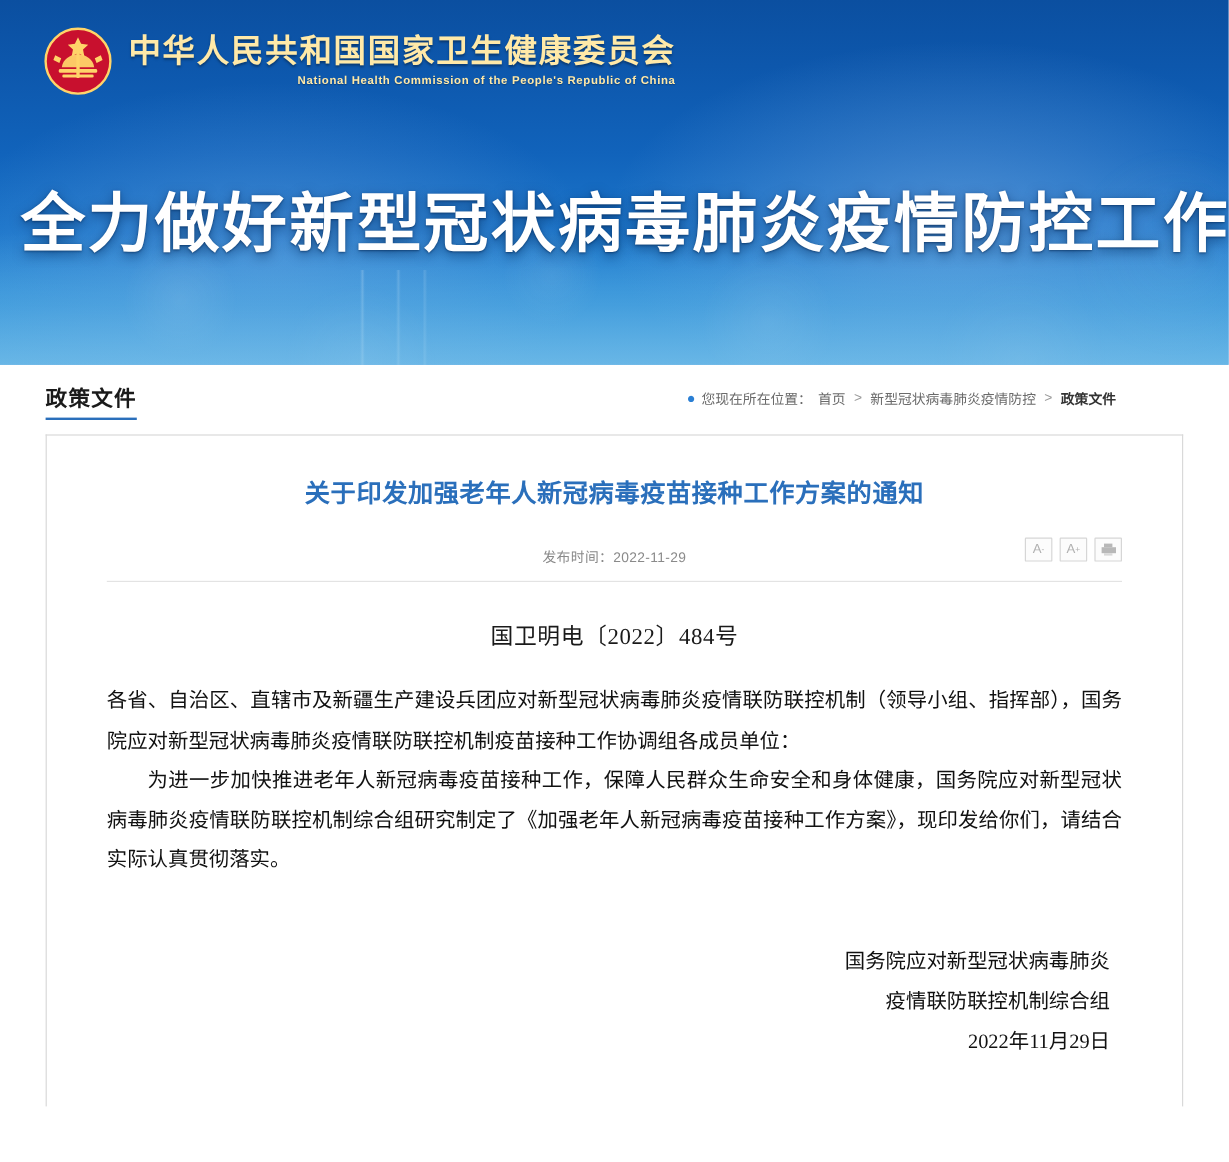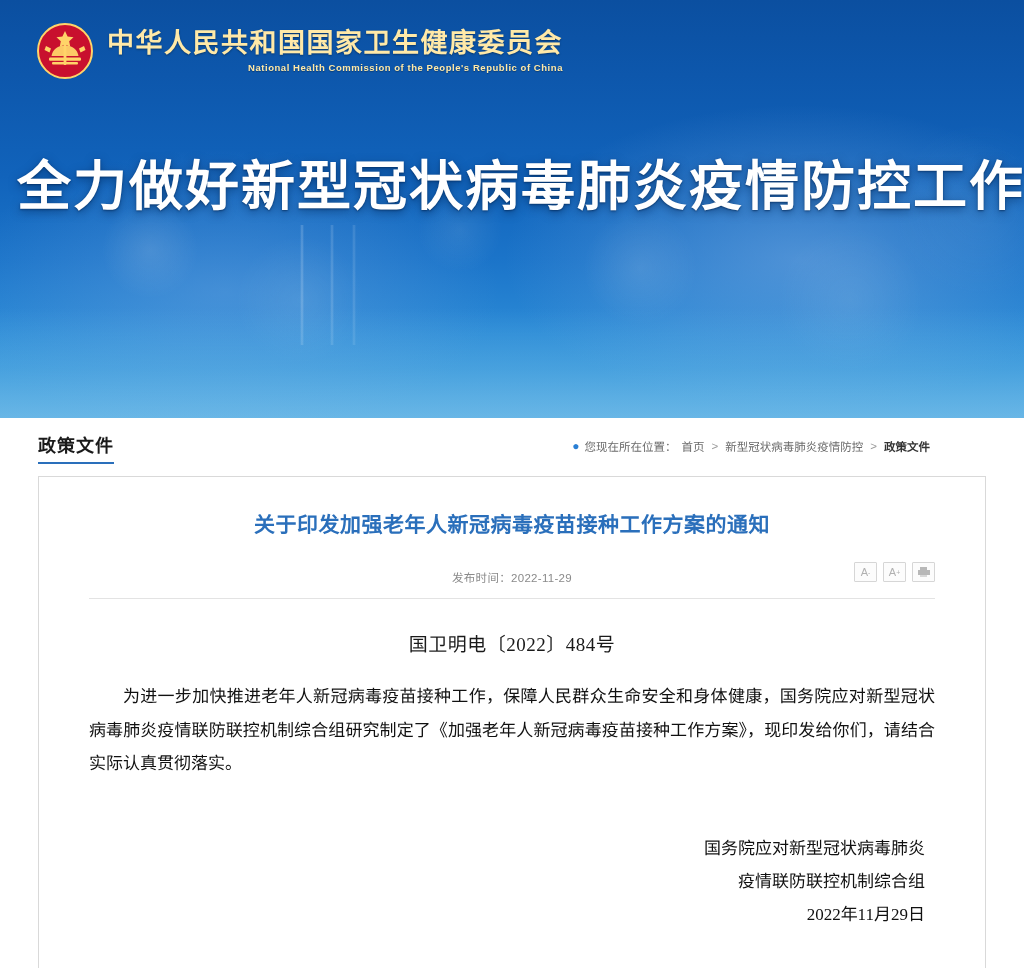--- a/index.html
+++ b/index.html
@@ -7,21 +7,21 @@
     margin: 0; padding: 0;
     background: #ffffff;
     font-family: "Liberation Sans", sans-serif;
   }
   body { width: 1024px; height: 968px; overflow: hidden; position: relative; }
 
   
   .banner {
     position: relative;
     width: 1024px;
-    height: 418px;
+    height: 304px;
     overflow: hidden;
     background:
       radial-gradient(ellipse 420px 220px at 78% 62%, rgba(120,170,225,0.55) 0%, rgba(120,170,225,0) 70%),
       radial-gradient(ellipse 380px 200px at 22% 70%, rgba(110,165,225,0.45) 0%, rgba(110,165,225,0) 72%),
       linear-gradient(180deg, #0b4fa0 0%, #0d57ac 18%, #1163bb 42%, #1b74c9 62%, #2b8ad6 80%, #3d9bdd 100%);
   }
   .banner-photo-layer {
     position: absolute; inset: 0;
     opacity: 0.45;
     background:
@@ -260,20 +260,21 @@
           </span>
         </div>
       </div>
     </div>
 
     <div class="doc-divider"></div>
 
     <div class="doc-number">国卫明电〔2022〕484号</div>
 
     <div class="doc-body">
+      <p>各省、自治区、直辖市及新疆生产建设兵团应对新型冠状病毒肺炎疫情联防联控机制（领导小组、指挥部），国务院应对新型冠状病毒肺炎疫情联防联控机制疫苗接种工作协调组各成员单位：</p>
       <p class="indent">为进一步加快推进老年人新冠病毒疫苗接种工作，保障人民群众生命安全和身体健康，国务院应对新型冠状病毒肺炎疫情联防联控机制综合组研究制定了《加强老年人新冠病毒疫苗接种工作方案》，现印发给你们，请结合实际认真贯彻落实。</p>
     </div>
 
     <div class="signature">
       <div>国务院应对新型冠状病毒肺炎</div>
       <div>疫情联防联控机制综合组</div>
       <div>2022年11月29日</div>
     </div>
 
   </div>

